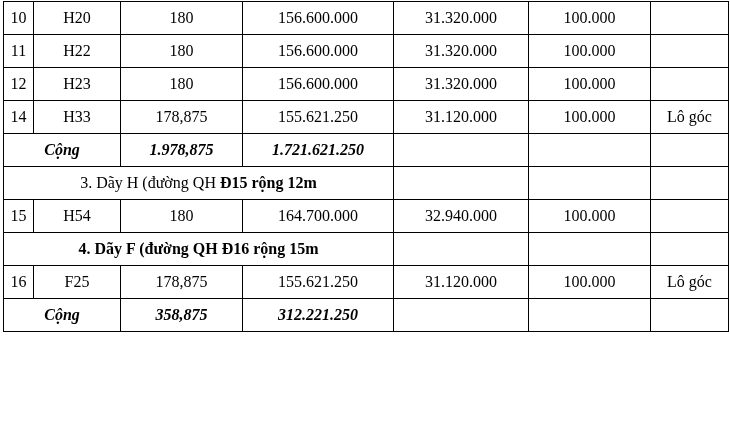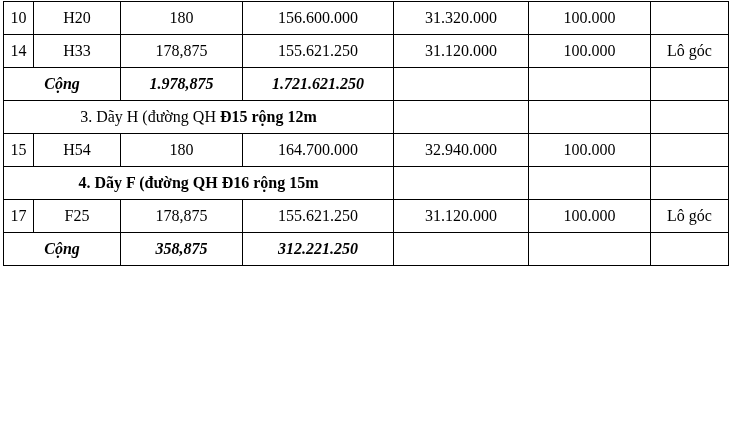--- a/index.html
+++ b/index.html
@@ -73,20 +73,38 @@
         <tr>
           <td>10</td>
           <td>H20</td>
           <td>180</td>
           <td>156.600.000</td>
           <td>31.320.000</td>
           <td>100.000</td>
           <td></td>
         </tr>
         <tr>
+          <td>11</td>
+          <td>H22</td>
+          <td>180</td>
+          <td>156.600.000</td>
+          <td>31.320.000</td>
+          <td>100.000</td>
+          <td></td>
+        </tr>
+        <tr>
+          <td>12</td>
+          <td>H23</td>
+          <td>180</td>
+          <td>156.600.000</td>
+          <td>31.320.000</td>
+          <td>100.000</td>
+          <td></td>
+        </tr>
+        <tr>
           <td>14</td>
           <td>H33</td>
           <td>178,875</td>
           <td>155.621.250</td>
           <td>31.120.000</td>
           <td>100.000</td>
           <td>Lô góc</td>
         </tr>
         <tr>
           <td class="bold" colspan="2">Cộng</td>
@@ -111,21 +129,21 @@
           <td>100.000</td>
           <td></td>
         </tr>
         <tr>
           <td class="section-cell" colspan="4"><span></span><span class="sec-bold">4. Dãy F (đường QH Đ16 rộng 15m</span></td>
           <td></td>
           <td></td>
           <td></td>
         </tr>
         <tr>
-          <td>17</td>
+          <td>16</td>
           <td>F25</td>
           <td>178,875</td>
           <td>155.621.250</td>
           <td>31.120.000</td>
           <td>100.000</td>
           <td>Lô góc</td>
         </tr>
         <tr>
           <td class="bold" colspan="2">Cộng</td>
           <td class="bold">358,875</td>

